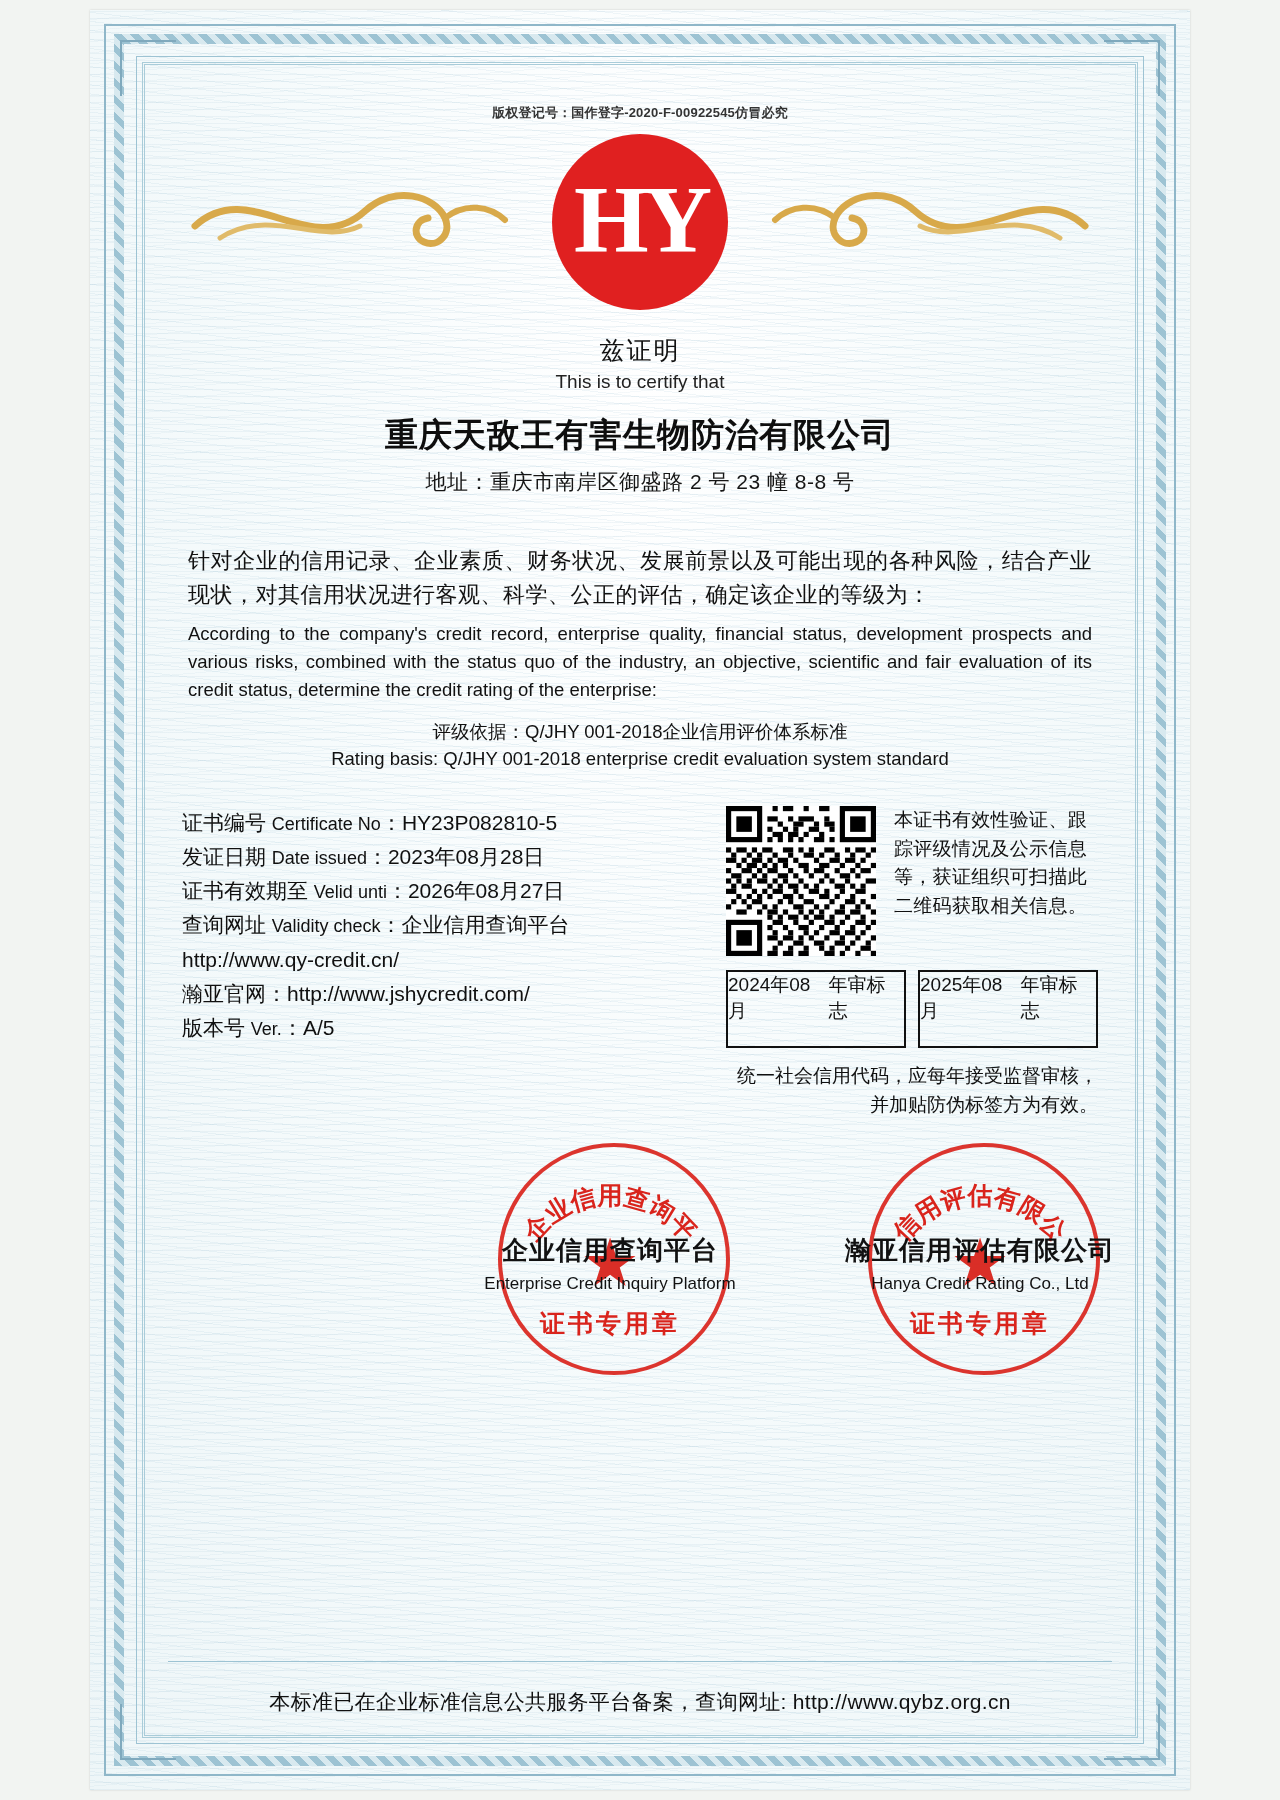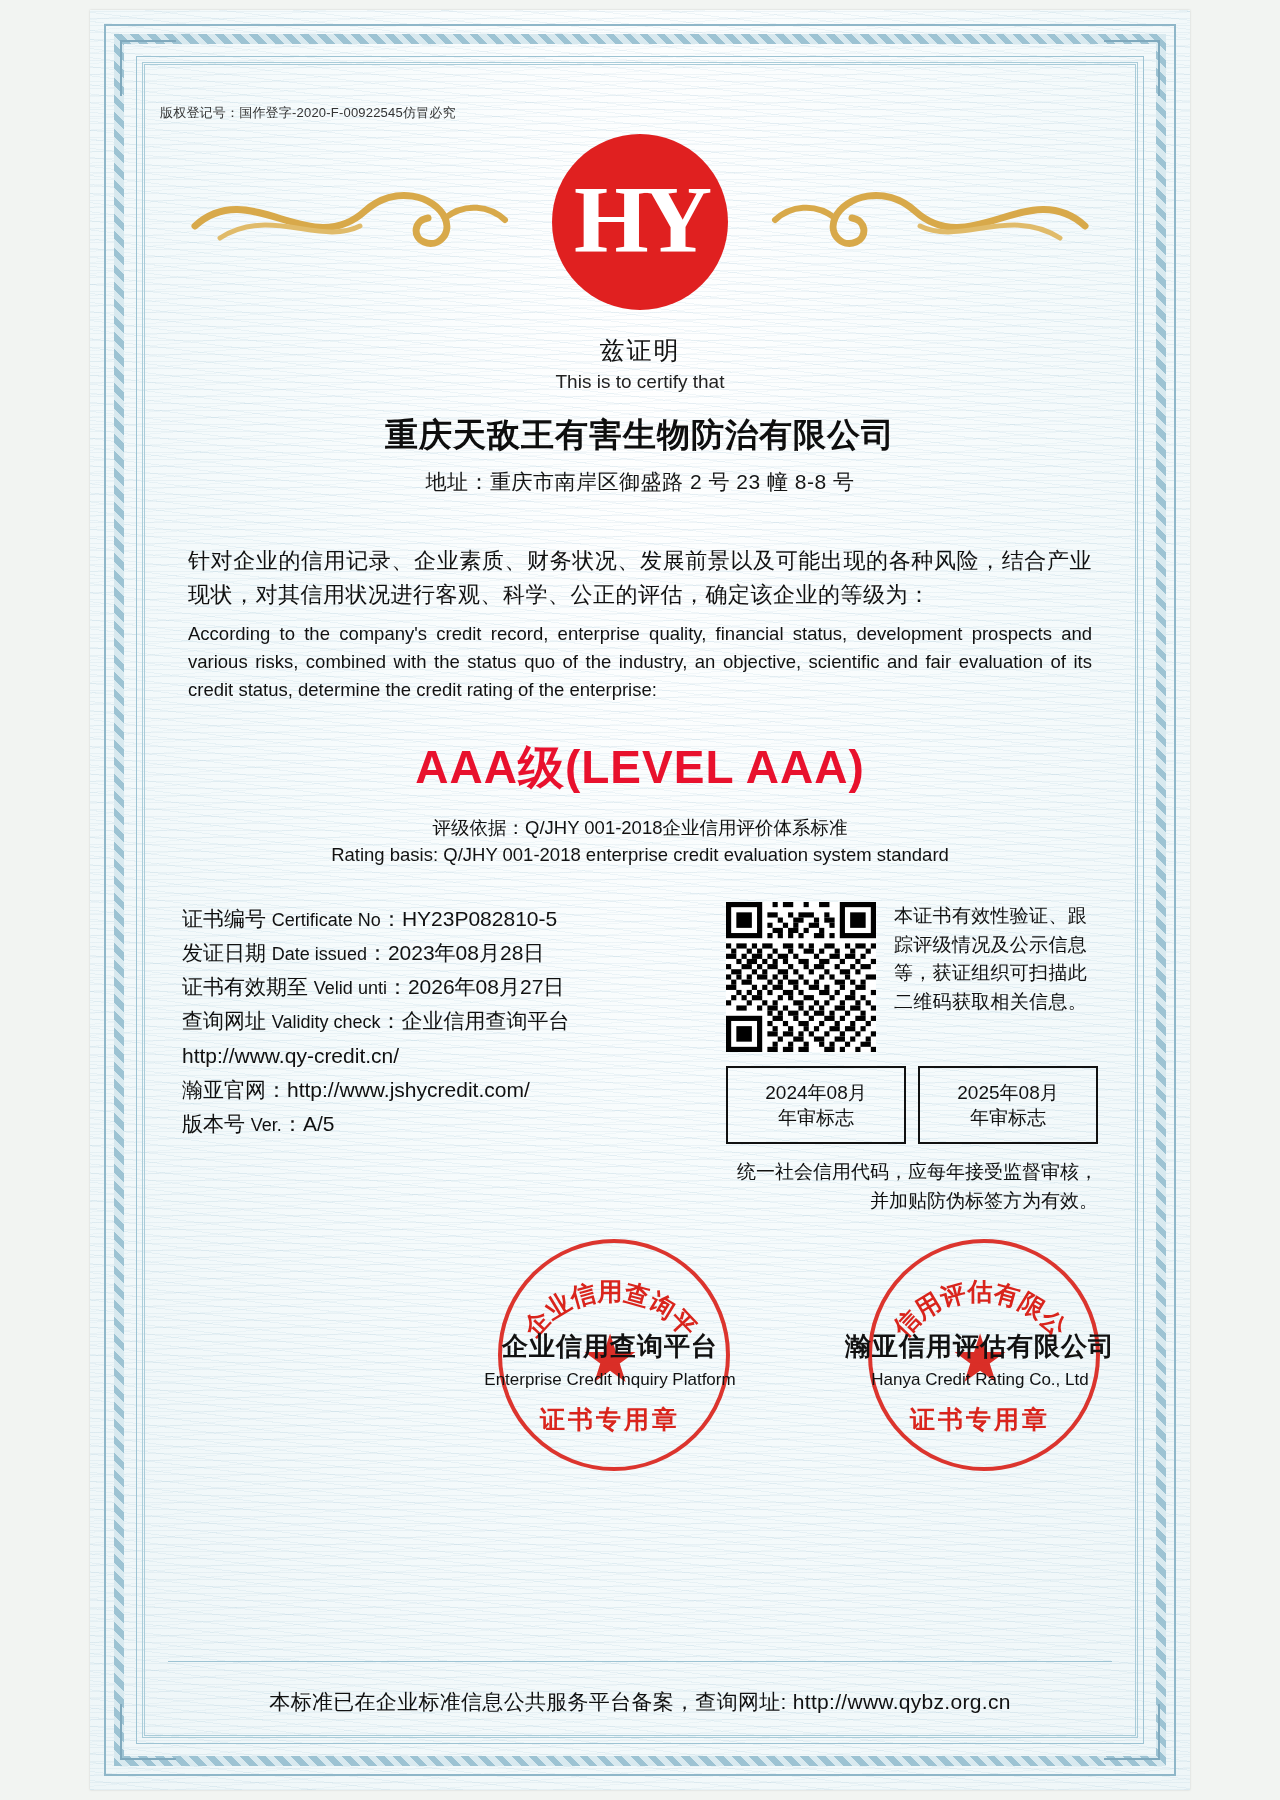--- a/index.html
+++ b/index.html
@@ -48,24 +48,25 @@
     position:absolute;width:54px;height:54px;border:2px solid #7fa9bd;
   }
   .corner.tl{left:30px;top:30px;border-right:none;border-bottom:none;}
   .corner.tr{right:30px;top:30px;border-left:none;border-bottom:none;}
   .corner.bl{left:30px;bottom:30px;border-right:none;border-top:none;}
   .corner.br{right:30px;bottom:30px;border-left:none;border-top:none;}
 
   .content{position:absolute;left:70px;right:70px;top:58px;bottom:58px;}
 
   .copyright{
-    text-align:left;
+    text-align:center;
     font-size:13px;color:#333;
     letter-spacing:0.2px;
     margin-top:36px;
+    font-weight:bold;
   }
 
   .crest{
     position:relative;height:180px;margin-top:6px;
   }
   .flourish{
     position:absolute;top:38px;width:330px;height:92px;
   }
   .flourish.left{left:30px;}
   .flourish.right{right:30px;transform:scaleX(-1);}
@@ -145,21 +146,21 @@
   .qr{
     width:150px;height:150px;background:#fff;flex:none;
     image-rendering:pixelated;
   }
   .qr-note{
     font-size:19px;color:#101010;line-height:1.5;letter-spacing:0.3px;
   }
   .stamp-boxes{display:flex;gap:12px;margin-top:14px;}
   .stamp-box{
     flex:1;border:2px solid #111;height:74px;
-    display:flex;flex-direction:column;align-items:center;justify-content:center;
+    display:flex;justify-content:center;
     font-size:19px;color:#111;line-height:1.35;
   }
   .audit-note{
     margin-top:14px;font-size:19px;color:#101010;line-height:1.5;text-align:right;
   }
 
   .seals{
     position:relative;height:250px;margin-top:18px;
   }
   .seal{
@@ -242,21 +243,20 @@
     <div class="company">重庆天敌王有害生物防治有限公司</div>
     <div class="addr">
       <span>地址：</span><span>重庆市南岸区御盛路 2 号 23 幢 8-8 号</span>
     </div>
 
     <div class="para">
       <div class="cn">针对企业的信用记录、企业素质、财务状况、发展前景以及可能出现的各种风险，结合产业现状，对其信用状况进行客观、科学、公正的评估，确定该企业的等级为：</div>
       <div class="en">According to the company's credit record, enterprise quality, financial status, development prospects and various risks, combined with the status quo of the industry, an objective, scientific and fair evaluation of its credit status, determine the credit rating of the enterprise:</div>
     </div>
 
-    <div class="level">AAA级(LEVEL AAA)</div>
     <div class="basis-cn">评级依据：Q/JHY 001-2018企业信用评价体系标准</div>
     <div class="basis-en">Rating basis: Q/JHY 001-2018 enterprise credit evaluation system standard</div>
 
     <div class="info">
       <div class="info-left">
         <div class="line">
           <span>证书编号</span>
           <span class="lbl-en">Certificate No</span><span>：</span><span>HY23P082810-5</span>
         </div>
         <div class="line">

